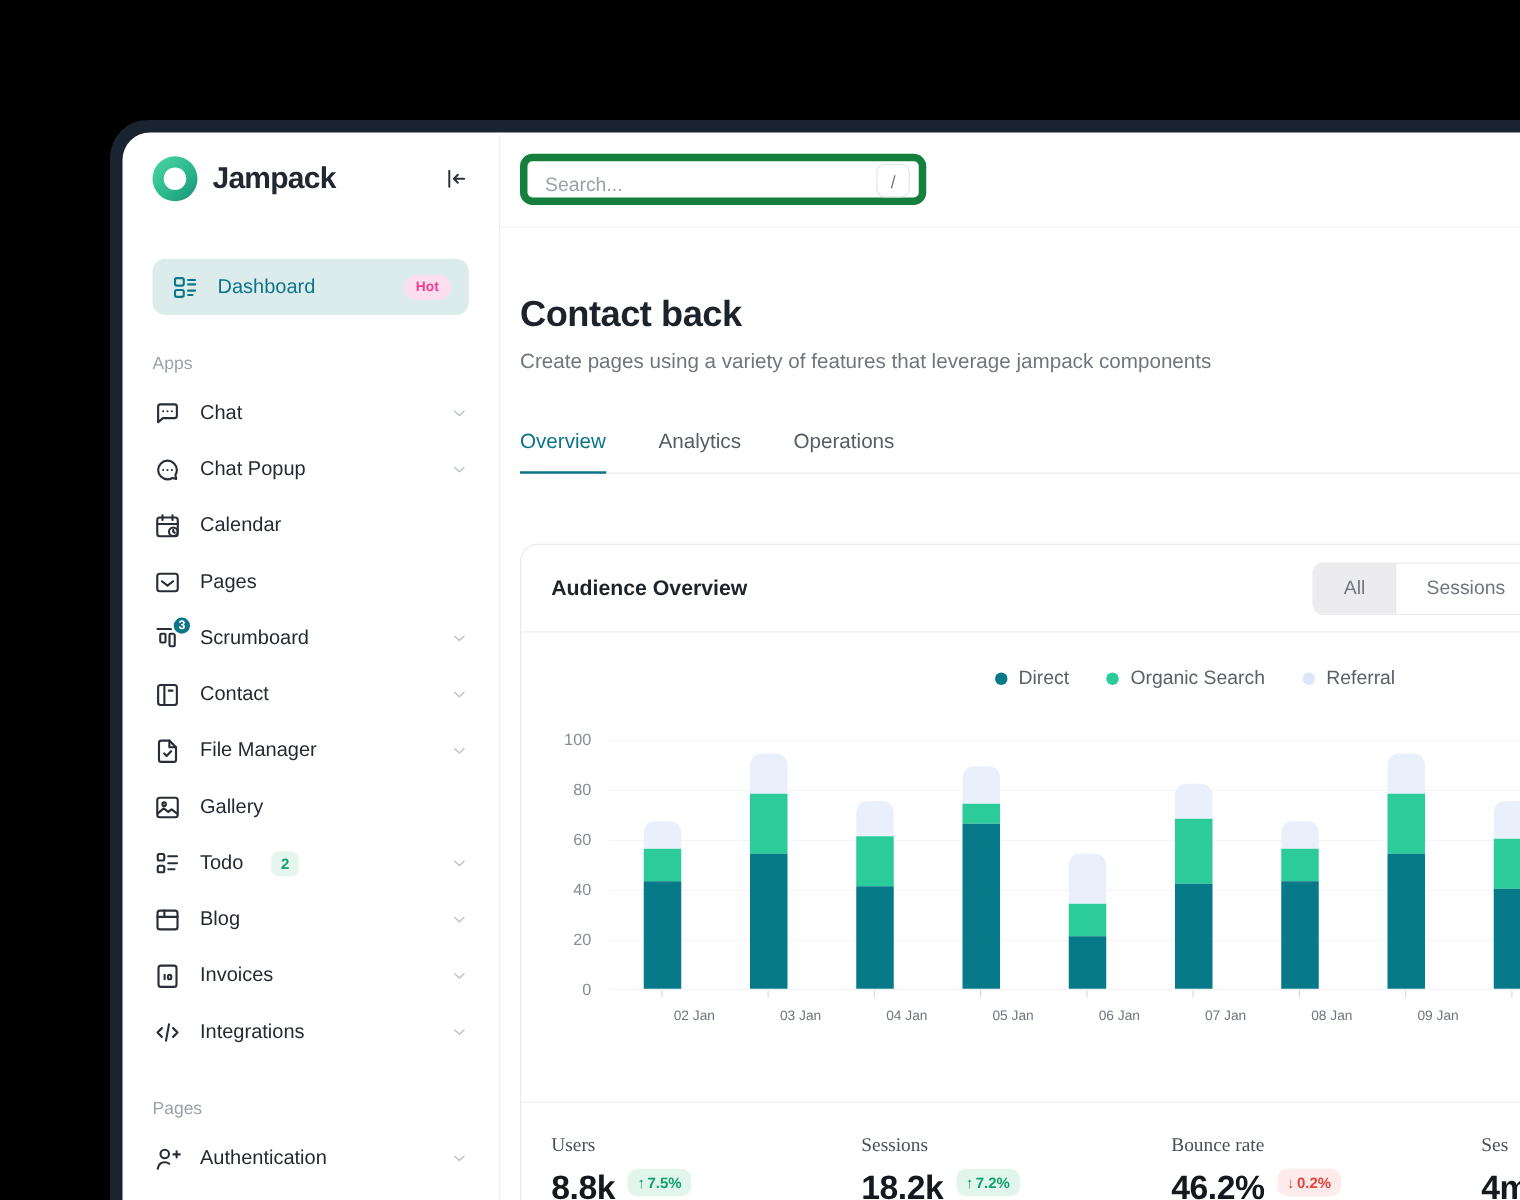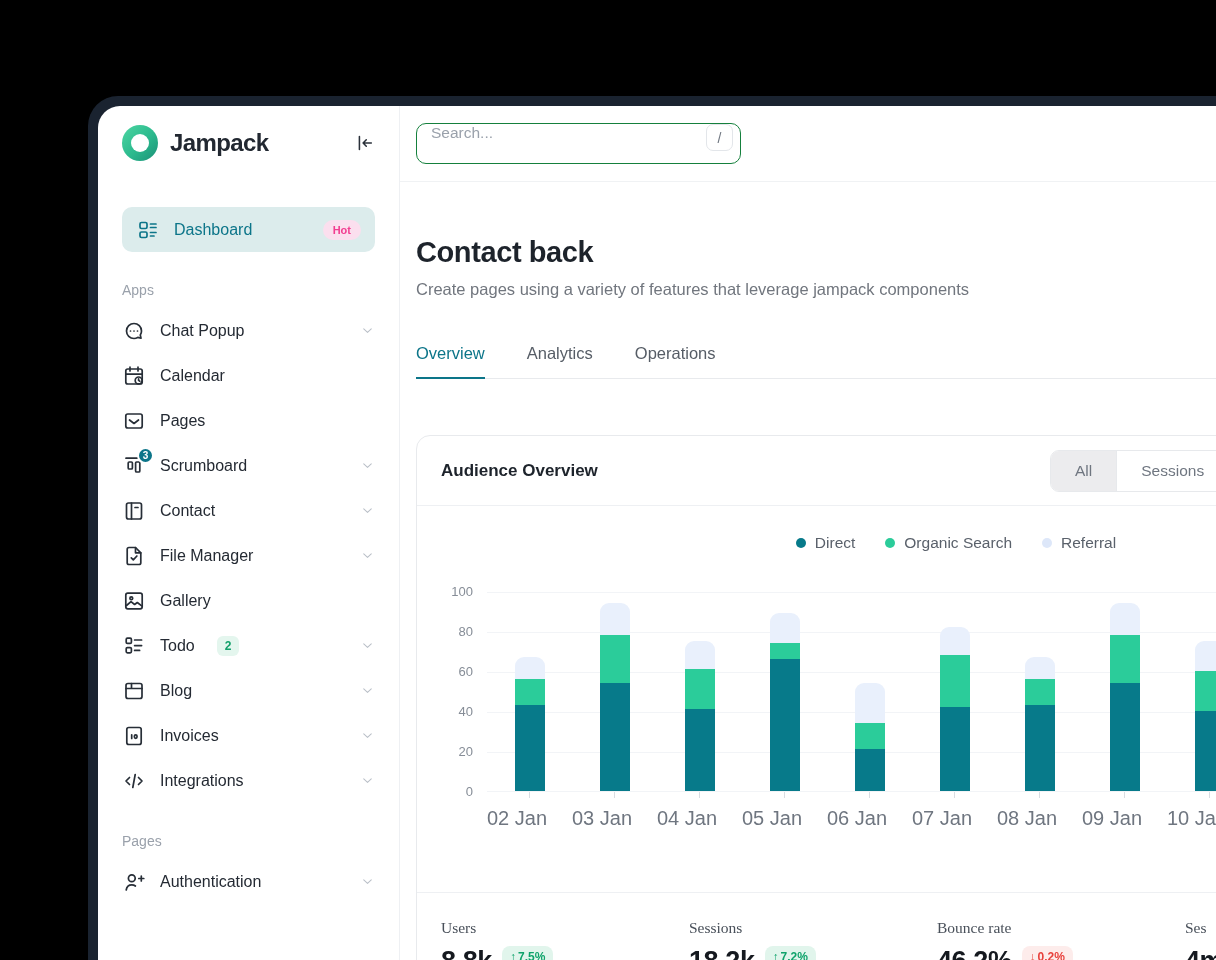--- a/index.html
+++ b/index.html
@@ -51,22 +51,22 @@
   }
   .ico-badge {
     position:absolute; top:-7px; right:-8px; width:17px; height:17px; border-radius:50%;
     background:#0c7589; color:#fff; font-size:10px; font-weight:bold;
     display:flex; align-items:center; justify-content:center; border:2px solid #fff;
   }
   
   .main { flex:1; min-width:0; display:flex; flex-direction:column; }
   .topbar { height:76px; flex:none; border-bottom:1px solid #f0f2f4; display:flex; align-items:center; padding-left:16px; }
   .search {
-    width:325px; height:41px; border:1px solid #15803d; border-radius:10px;
-    display:flex; align-items:flex-start; padding:0 7px 0 14px; background:#fff;gap:44px;
+    width:325px; height:41px; border:6px solid #15803d; border-radius:10px;
+    display:flex; align-items:flex-end; padding:0 7px 0 14px; background:#fff;gap:44px;
   }
   .search input { flex:1; border:0; outline:0; font-size:15.5px; color:#39404a; font-family:inherit; background:transparent; }
   .search input::placeholder { color:#9aa1ab; }
   .key-badge {
     width:27px; height:27px; border:1px solid #e3e6ea; border-radius:7px; flex:none;
     display:flex; align-items:center; justify-content:center; font-size:14px; color:#6f7680;
   }
   .content { padding:54px 0 0 16px; flex:1; }
   h1.page-title { font-size:29px; font-weight:bold; color:#1d232b; letter-spacing:-0.4px; }
   .page-subtitle { margin-top:11px; font-size:16.5px; color:#71767e; }
@@ -96,21 +96,21 @@
     background-size:100% 40px;
     border-bottom:1px solid #f2f4f7;
   }
   .bars { position:absolute; left:0; bottom:0; display:flex; height:200px; align-items:flex-end; }
   .slot { width:85px; display:flex; justify-content:center; align-items:flex-end; height:200px; }
   .bar { width:30px; display:flex; flex-direction:column; }
   .bar .seg-referral { border-radius:9px 9px 0 0; }
   .ticks-row, .xlabels-row { display:flex; margin-left:46px; }
   .tick-slot { width:85px; display:flex; justify-content:center; }
   .tick { width:1px; height:6px; background:#d9dde2; }
-  .x-label { width:85px; text-align:left; font-size:20px; color:#6f7680; }
+  .x-label { width:85px; text-align:right; font-size:11px; color:#6f7680; }
   .xlabels-row { margin-top:9px; }
   
   .stats-row { border-top:1px solid #eef0f3; padding:26px 24px 30px; display:flex; }
   .stat { width:248px; flex:none; }
   .stat-label { font-size:15.5px; color:#49505a;font-family:Liberation Serif, serif; }
   .stat-line { margin-top:9px; display:flex; align-items:flex-start; gap:10px; }
   .stat-value { font-size:27px; font-weight:bold; color:#15191f; letter-spacing:-0.4px; }
   .delta { font-size:12px; font-weight:bold; padding:4px 8px; border-radius:8px; display:flex; align-items:center; gap:2px; }
   .delta.up { background:#e1f5ec; color:#0fa36b; }
   .delta.down { background:#fdeceb; color:#e8413c; }
@@ -141,20 +141,34 @@
                 <path d="M14.5 6h5.5M14.5 9.5h5.5M14.5 14.5h5.5M14.5 18h3.5"></path>
               </svg>
             </span>
             <span>Dashboard</span>
             <span class="hot-badge">Hot</span>
           </div>
           <div class="section-label">Apps</div>
           <div class="nav-item">
             <span class="ico">
               <svg width="24" height="24" viewBox="0 0 24 24" fill="none" stroke="currentColor" stroke-width="1.7" stroke-linecap="round" stroke-linejoin="round">
+                <path d="M4.5 18.8V6.4c0-1 .85-1.9 1.9-1.9h11.2c1.05 0 1.9.9 1.9 1.9v7.2c0 1-.85 1.9-1.9 1.9H8.3z"></path>
+                <path d="M8.5 10h.01M12 10h.01M15.5 10h.01"></path>
+              </svg>
+            </span>
+            <span>Chat</span>
+            <span class="chev">
+              <svg width="15" height="15" viewBox="0 0 24 24" fill="none" stroke="currentColor" stroke-width="1.7" stroke-linecap="round" stroke-linejoin="round">
+                <path d="M6 9.5l6 5.5 6-5.5"></path>
+              </svg>
+            </span>
+          </div>
+          <div class="nav-item">
+            <span class="ico">
+              <svg width="24" height="24" viewBox="0 0 24 24" fill="none" stroke="currentColor" stroke-width="1.7" stroke-linecap="round" stroke-linejoin="round">
                 <path d="M12 19.5c-4.1 0-7.5-3.4-7.5-7.5S7.9 4.5 12 4.5s7.5 3.4 7.5 7.5c0 1.5-.4 2.8-1.2 4l.7 3.2-3.2-.8c-1.1.7-2.4 1.1-3.8 1.1z"></path>
                 <path d="M8.5 12h.01M12 12h.01M15.5 12h.01"></path>
               </svg>
             </span>
             <span>Chat Popup</span>
             <span class="chev">
               <svg width="15" height="15" viewBox="0 0 24 24" fill="none" stroke="currentColor" stroke-width="1.7" stroke-linecap="round" stroke-linejoin="round">
                 <path d="M6 9.5l6 5.5 6-5.5"></path>
               </svg>
             </span>

